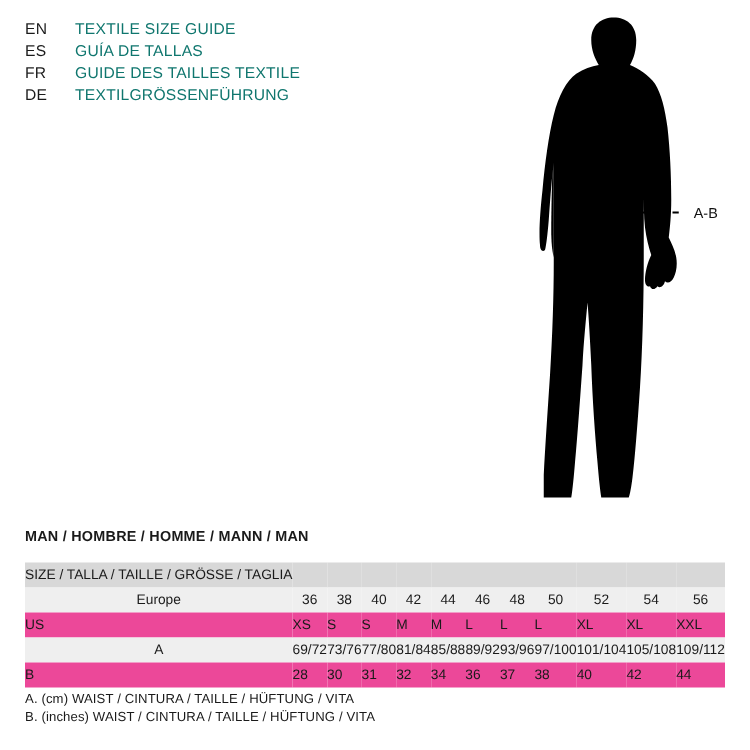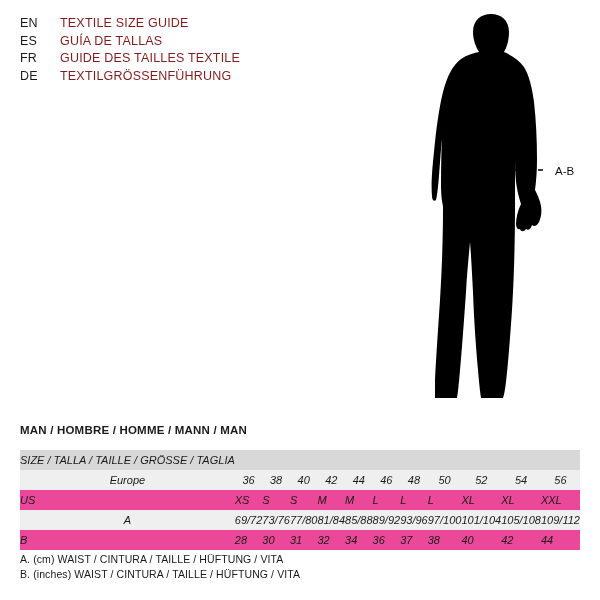--- a/index.html
+++ b/index.html
@@ -35,21 +35,21 @@
     height: 17.5px;
     font-size: 12.5px;
     letter-spacing: 0.2px;
   }
   .lang-code {
     width: 40px;
     flex: 0 0 40px;
     color: #1a1a1a;
   }
   .lang-text {
-    color: #7f1d1d;
+    color: #0f766e;
   }
 
   .trousers-title {
     position: absolute;
     left: 20px;
     top: 110px;
     font-size: 13px;
     font-weight: bold;
     letter-spacing: 0.2px;
     color: #111;
@@ -90,21 +90,20 @@
     top: 450px;
     width: 560px;
     border-collapse: collapse;
     font-size: 11px;
   }
   table.size-table td {
     padding: 2px 0 2px 0;
     height: 16px;
     vertical-align: middle;
     white-space: nowrap;
-    font-style: italic;
   }
   tr.header-row td {
     background: #d8d8d8;
     font-weight: normal;
   }
   tr.row-alt td {
     background: #efefef;
     text-align: center;
   }
   tr.row-plain td {

